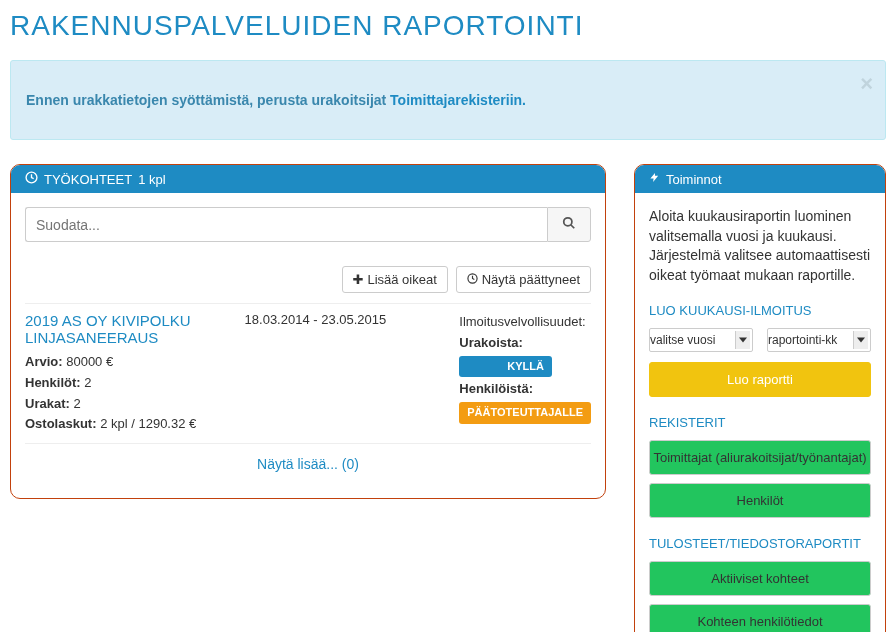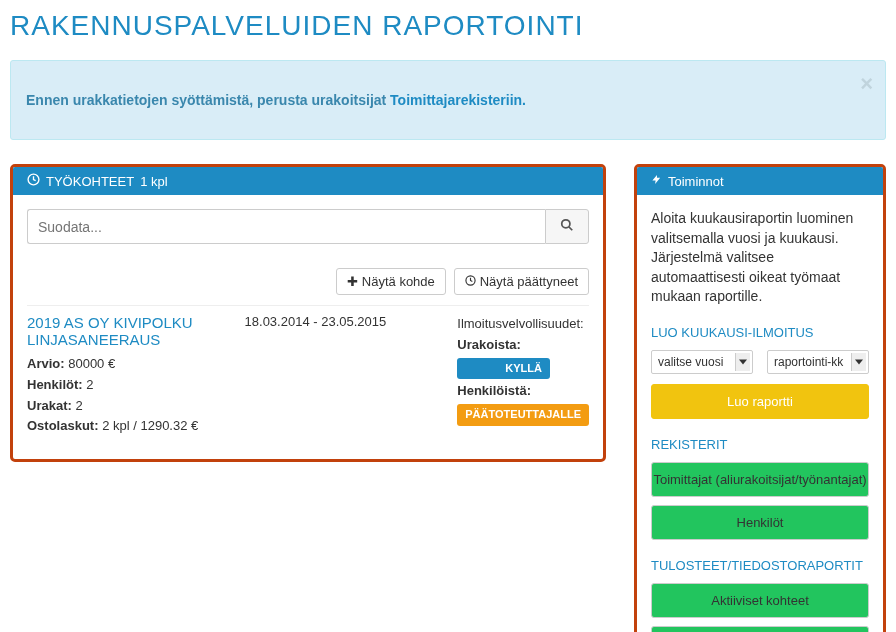--- a/index.html
+++ b/index.html
@@ -5,21 +5,21 @@
     * { box-sizing: border-box; margin: 0; padding: 0; }
     body { font-family: Arial, Helvetica, sans-serif; font-size: 14px; color: #333; background: #fff; }
     .container { width: 896px; padding: 0 10px; }
     .page-title { color: #1e8bc3; font-size: 28px; font-weight: 400; letter-spacing: 1px; margin: 10px 0 18px; }
     .alert { background: #d9edf7; border: 1px solid #bce8f1; color: #3a87ad; padding: 31px 15px; border-radius: 3px; margin-bottom: 24px; position: relative; }
     .alert a { color: #1e8bc3; text-decoration: none; font-weight: bold; }
     .alert-close { position: absolute; right: 12px; top: 10px; color: #c0d4dd; font-size: 22px; font-weight: bold; cursor: pointer; }
     .layout { display: flex; gap: 28px; }
     .left-col { width: 596px; }
     .right-col { width: 256px; }
-    .panel { border: 3px solid #c2410c; border-radius: 5px; overflow: hidden; }
+    .panel { border: 1px solid #c2410c; border-radius: 10px; overflow: hidden; }
     .panel-header { background: #1e8bc3; color: #fff; padding: 6px 14px; font-size: 13px; display: flex; align-items: center; gap: 6px; }
     .panel-body { padding: 14px; }
     .search-group { display: flex; margin-bottom: 24px; }
     .search-input { flex: 1; padding: 8px 10px; border: 1px solid #ccc; border-right: none; border-radius: 3px 0 0 3px; font-size: 14px; }
     .search-btn { padding: 8px 14px; border: 1px solid #ccc; background: #f6f6f6; border-radius: 0 3px 3px 0; cursor: pointer; color: #555; }
     .btn-row { text-align: right; margin-bottom: 10px; }
     .btn-sm { display: inline-flex; align-items: center; gap: 4px; padding: 5px 10px; border: 1px solid #ccc; background: #fff; border-radius: 3px; font-size: 13px; cursor: pointer; margin-left: 4px; color: #333; }
     .project-row { display: flex; padding: 8px 0; border-top: 1px solid #eee; }
     .proj-col1 { width: 225px; }
     .proj-col2 { width: 220px; }
@@ -30,21 +30,21 @@
     .proj-dates { font-size: 13px; }
     .badge { display: inline-block; padding: 2px 8px; border-radius: 3px; font-size: 11px; font-weight: bold; color: #fff; margin-top: 2px; margin-bottom: 2px; }
     .badge-blue { background: #1e8bc3; padding-left: 48px; }
     .badge-orange { background: #f39c12; }
     .show-more { text-align: center; padding: 12px 0; border-top: 1px solid #eee; }
     .show-more a { color: #1e8bc3; text-decoration: none; }
     .right-panel .panel-body { font-size: 14px; }
     .info-text { margin-bottom: 18px; line-height: 1.4; color: #333; }
     .section-title { color: #1e8bc3; font-size: 13px; margin-bottom: 10px; }
     .select-row { display: flex; gap: 14px; margin-bottom: 10px; }
-    .dropdown-fake { flex: 1; position: relative; border: 1px solid #ccc; border-radius: 2px; font-size: 12px; padding: 4px 18px 4px 6px; white-space: nowrap; overflow: hidden; cursor: pointer; }
+    .dropdown-fake { flex: 1; position: relative; border: 1px solid #ccc; border-radius: 2px; font-size: 12px; padding: 4px 18px 4px 0; white-space: nowrap; overflow: hidden; cursor: pointer; }
     .dropdown-fake::after { content: ""; position: absolute; right: 2px; top: 2px; bottom: 2px; width: 14px; background: #eee; border-left: 1px solid #ccc; }
     .dropdown-fake .caret { position: absolute; right: 5px; top: 50%; transform: translateY(-50%); width: 0; height: 0; border-left: 4px solid transparent; border-right: 4px solid transparent; border-top: 5px solid #333; z-index: 1; }
     .btn-full { display: block; width: 100%; padding: 9px 0; text-align: center; font-size: 13px; border-radius: 3px; margin-bottom: 8px; cursor: pointer; border: 1px solid #ccc; background: #22c55e; color: #333; }
     .btn-yellow { background: #f1c40f; color: #fff; border: 1px solid #f1c40f; margin-bottom: 18px; }
     .section-block { margin-bottom: 18px; }
     .lbl-strong { font-weight: bold; }
   </style>
 </head>
 <body>
 
@@ -78,21 +78,21 @@
                 <svg width="14" height="14" viewBox="0 0 24 24" fill="none" stroke="#555" stroke-width="3">
                     <circle cx="10" cy="10" r="7"></circle>
                     <line x1="21" y1="21" x2="15" y2="15"></line>
                   </svg>
               </span>
             </button>
           </div>
           <div class="btn-row">
             <button class="btn-sm">
               <span>✚</span>
-              <span>Näytä kohde</span>
+              <span>Lisää oikeat</span>
             </button>
             <button class="btn-sm">
               <span>
                 <svg width="11" height="11" viewBox="0 0 24 24">
                     <circle cx="12" cy="12" r="10" fill="none" stroke="#333" stroke-width="2.5"></circle>
                     <path d="M12 6v6l4 2" stroke="#333" stroke-width="2.5" fill="none"></path>
                   </svg>
               </span>
               <span>Näytä päättyneet</span>
             </button>
@@ -113,20 +113,23 @@
             </div>
             <div class="proj-col3 proj-meta">
               <div>Ilmoitusvelvollisuudet:</div>
               <div><b>Urakoista:</b></div>
               <div><span class="badge badge-blue">KYLLÄ</span></div>
               <div><b>Henkilöistä:</b></div>
               <div><span class="badge badge-orange">PÄÄTOTEUTTAJALLE</span></div>
             </div>
           </div>
 
+          <div class="show-more">
+            <a href="#">Näytä lisää... (0)</a>
+          </div>
         </div>
       </div>
     </div>
 
     <div class="right-col">
       <div class="panel right-panel">
         <div class="panel-header">
           <span>
             <svg width="11" height="13" viewBox="0 0 24 24" fill="#fff">
                 <path d="M13 2L3 14h7l-1 8 11-14h-7l0-6z"></path>

